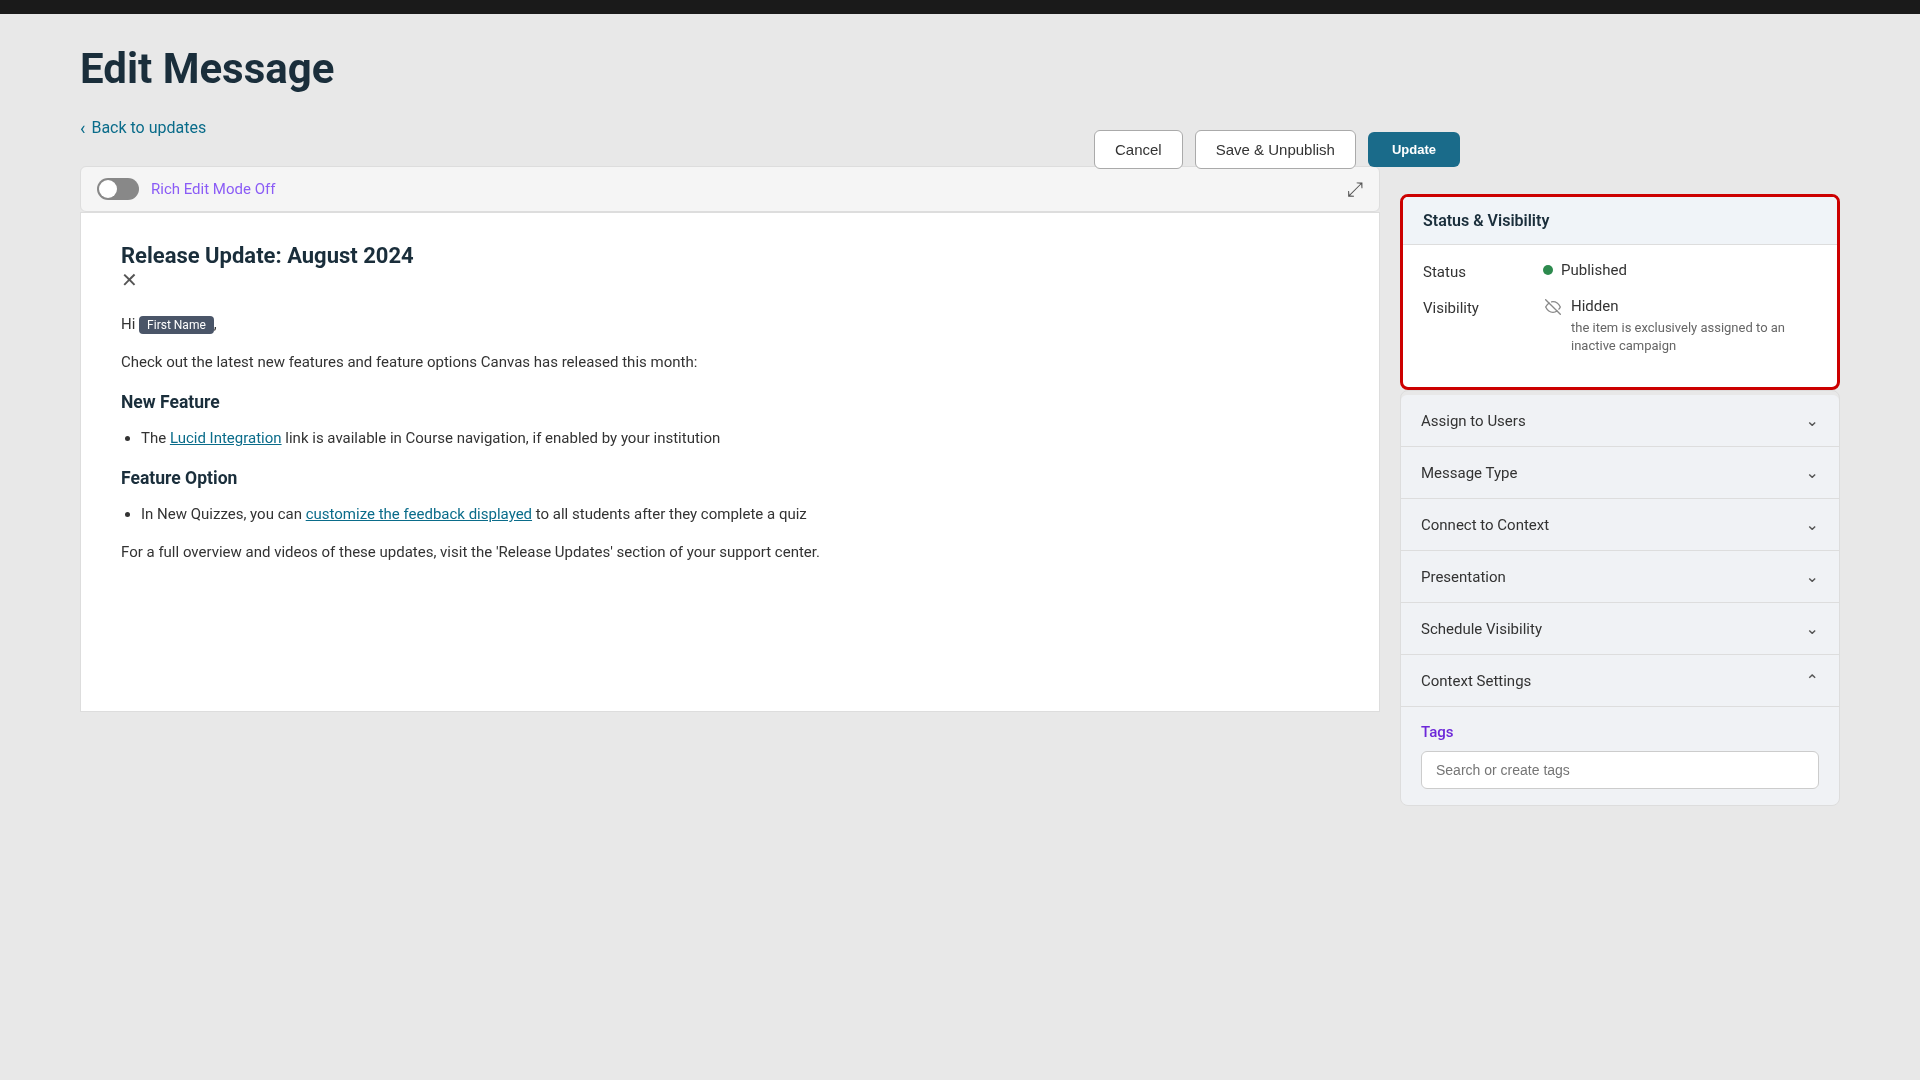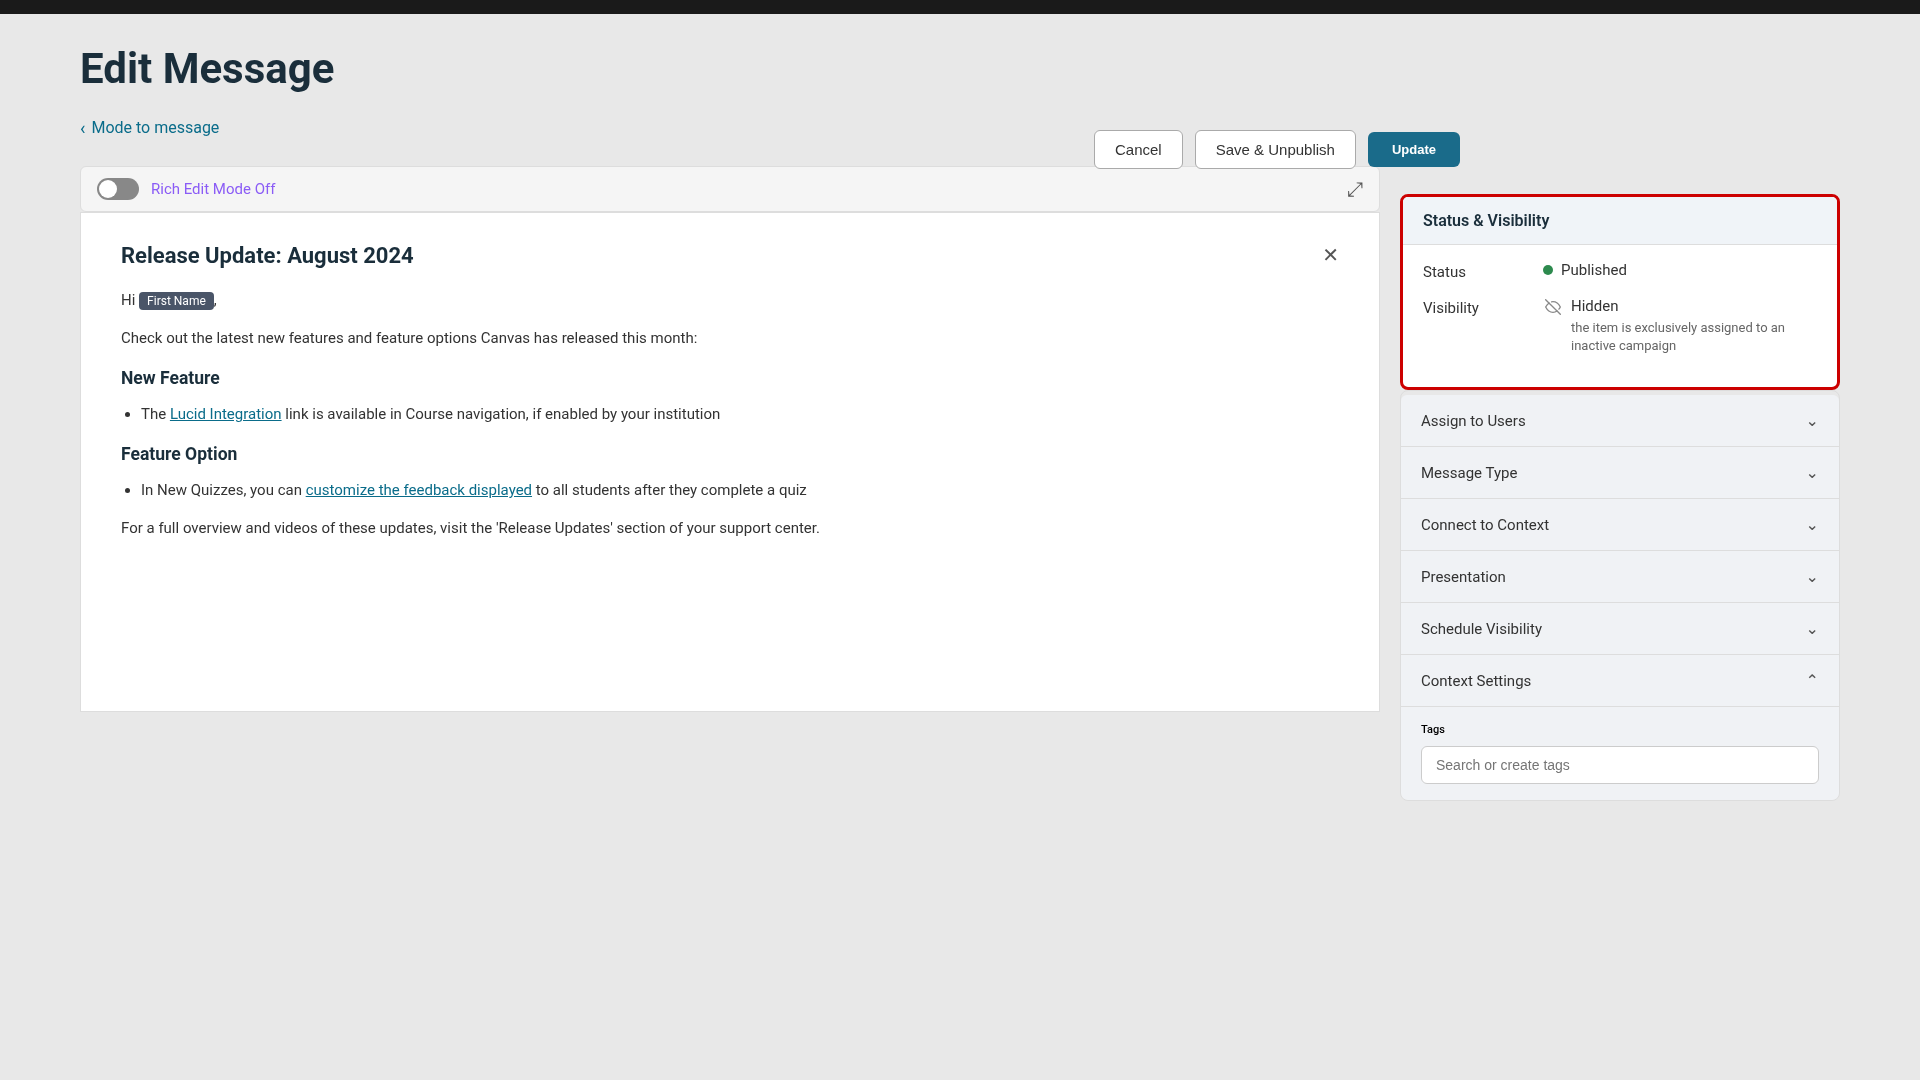--- a/index.html
+++ b/index.html
@@ -119,20 +119,21 @@
       border: 1px solid #ddd;
       min-height: 500px;
       padding: 30px 40px;
     }
 
     .message-header {
       display: flex;
       justify-content: space-between;
       align-items: flex-start;
       margin-bottom: 20px;
+      flex-direction: column;
     }
 
     .message-title {
       font-size: 22px;
       font-weight: 700;
       color: #1a2e3b;
     }
 
     .close-btn {
       font-size: 20px;
@@ -332,22 +333,22 @@
     }
 
     
     .tags-section {
       background: #f0f2f5;
       padding: 16px 20px;
       border-radius: 0 0 6px 6px;
     }
 
     .tags-label {
-      font-size: 11px;
-      color: #000000;
+      font-size: 15px;
+      color: #6d28d9;
       margin-bottom: 10px;
       font-weight: 500;
     }
 
     .tags-input {
       width: 100%;
       padding: 10px 14px;
       border: 1px solid #ccc;
       border-radius: 6px;
       font-size: 14px;
@@ -368,21 +369,21 @@
 <div class="page-wrapper">
   <div class="top-bar"></div>
 
   <div class="main-content">
 
     <div class="left-panel">
       <h1 class="page-title">Edit Message</h1>
 
       <a class="back-link">
         <span class="chevron-left">‹</span>
-        <span>Mode to message</span>
+        <span>Back to updates</span>
       </a>
 
       <div class="edit-mode-bar">
         <div class="edit-mode-left">
           <div class="toggle-switch"></div>
           <span class="edit-mode-label">Rich Edit Mode Off</span>
         </div>
         <span class="expand-icon">⤢</span>
       </div>
 

